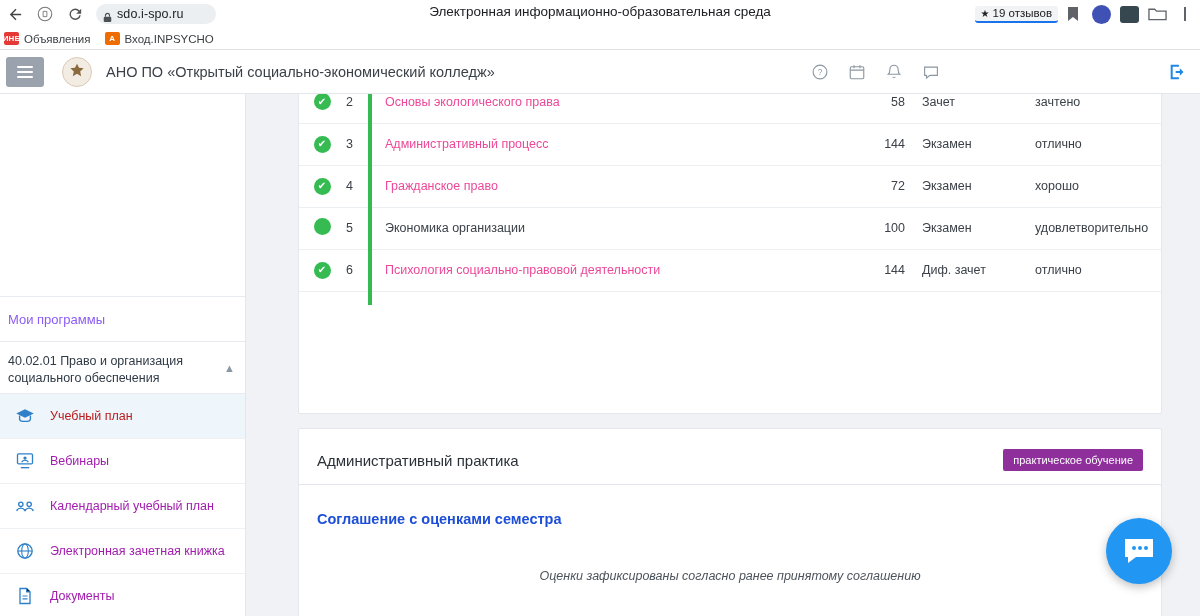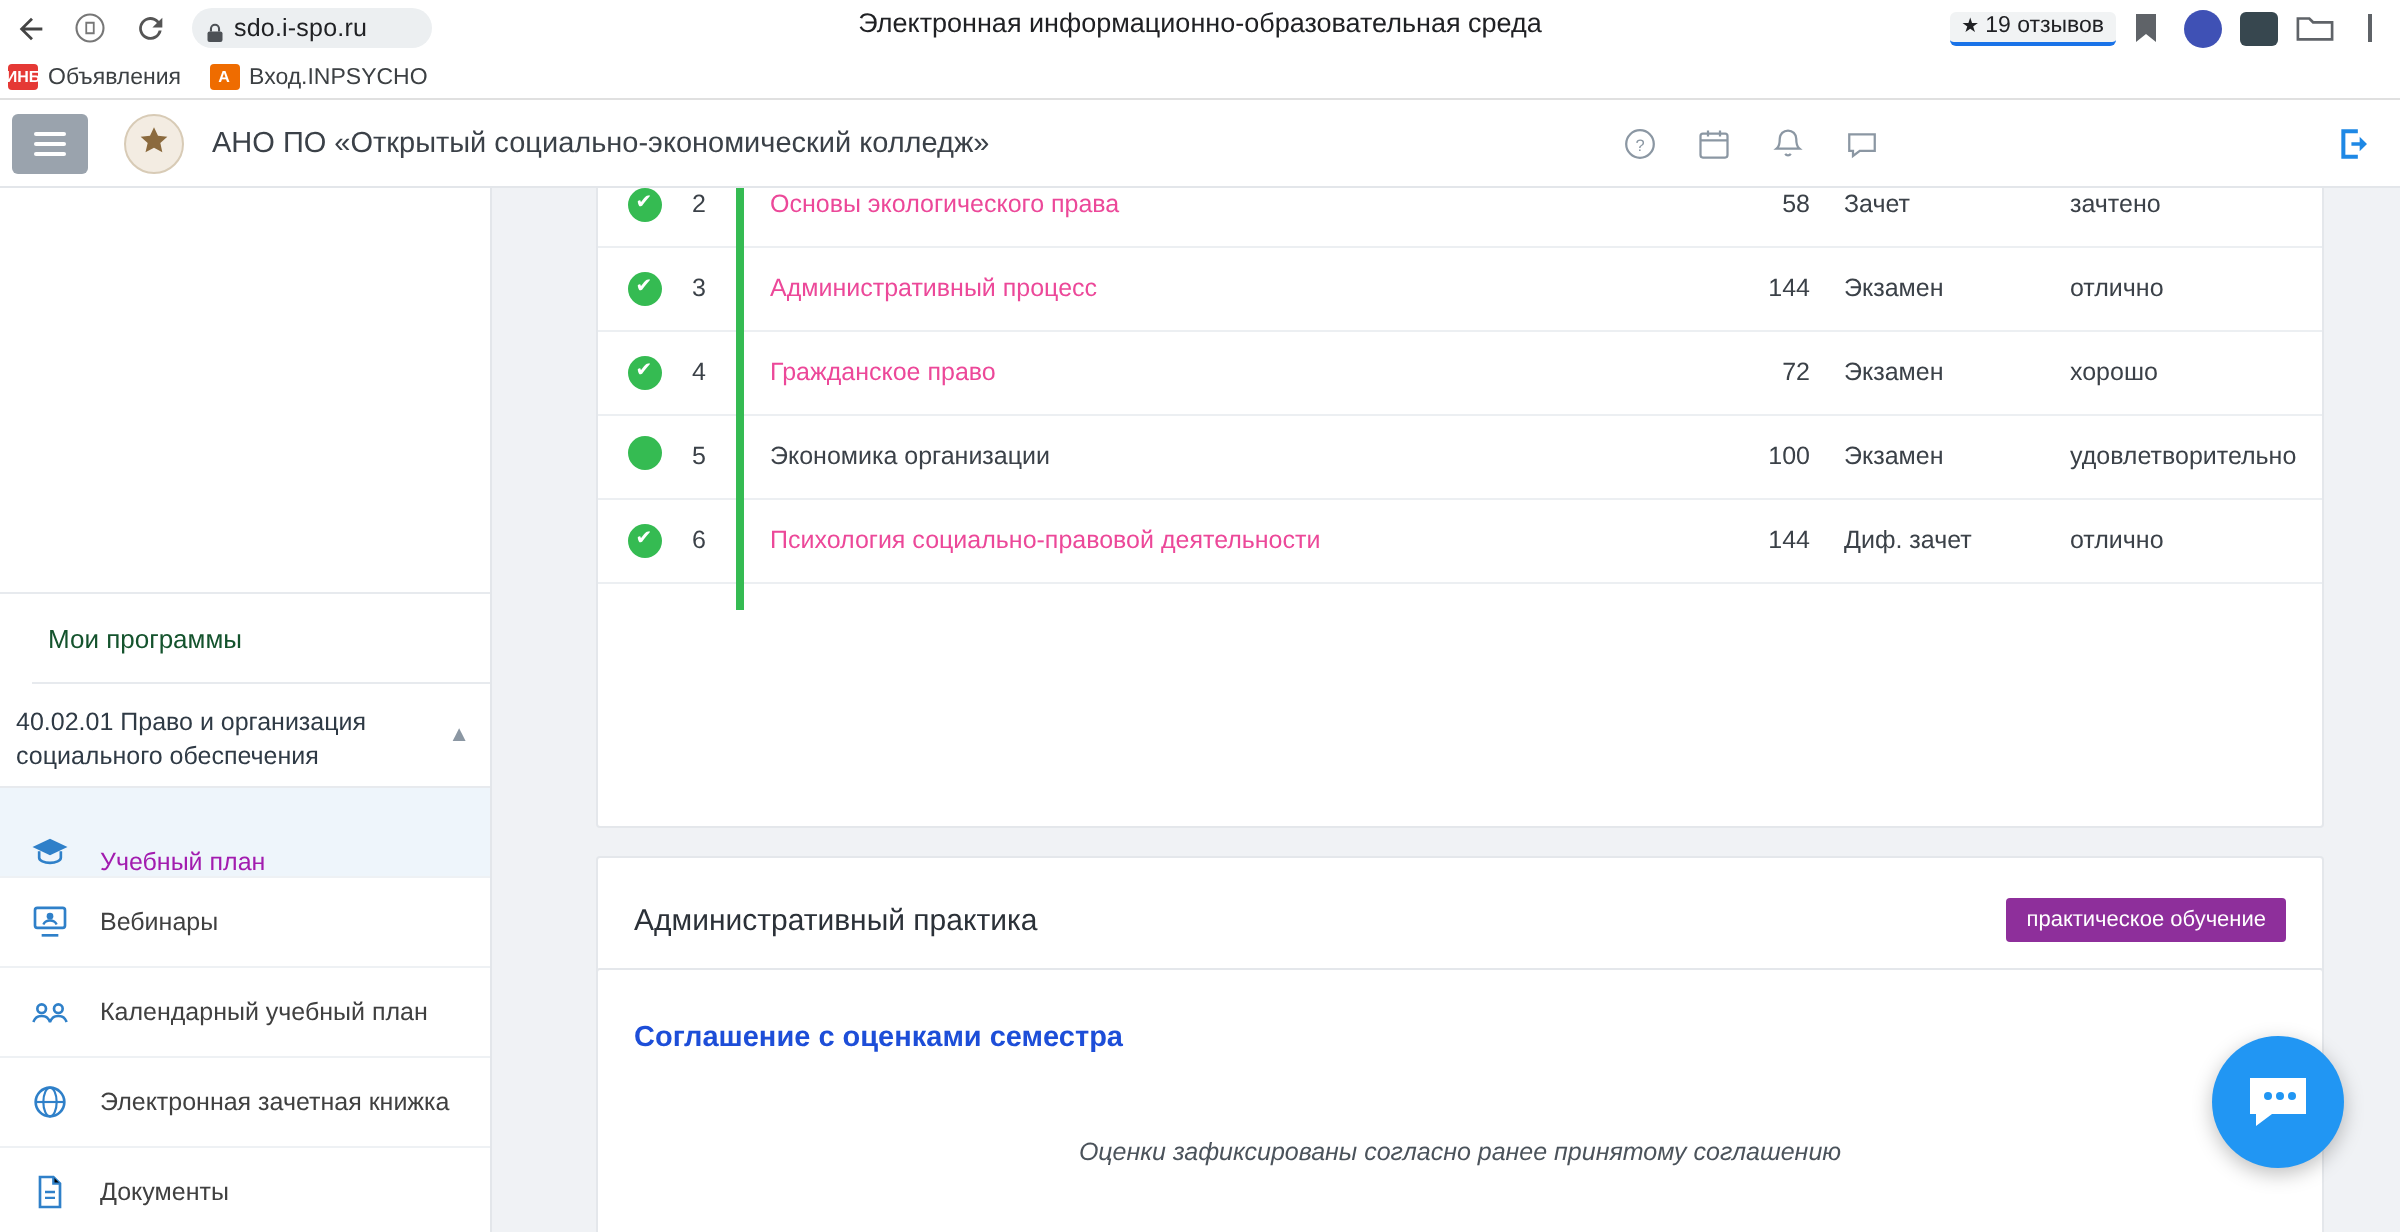--- a/index.html
+++ b/index.html
@@ -101,38 +101,38 @@
   }
 
   
   .sidebar {
     position: absolute; top: 94px; left: 0; width: 246px; height: 522px;
     background: #ffffff; border-right: 1px solid #e3e6ea;
   }
   .sidebar-blank { height: 203px; border-bottom: 1px solid #e7eaee; }
   .sidebar-section-title {
     height: 45px; display: flex; align-items: center; padding-left: 8px;
-    font-size: 13px; color: #14532d; border-bottom: 1px solid #e7eaee; margin-left: 16px;
+    font-size: 13px; color: #8b5cf6; border-bottom: 1px solid #e7eaee;
   }
   .program-row {
     min-height: 52px; display: flex; align-items: flex-end;
     padding: 6px 26px 6px 8px; position: relative;
     font-size: 12.5px; color: #2f3a45; line-height: 1.35;
     border-bottom: 1px solid #e7eaee;
   }
   .program-row .chev {
     position: absolute; right: 10px; top: 50%; transform: translateY(-50%);
     color: #8b97a3; font-size: 11px;
   }
   .side-item {
     height: 45px; display: flex; align-items: center; gap: 12px;
-    padding-left: 12px; font-size: 12.5px; color: #404040;
+    padding-left: 12px; font-size: 12.5px; color: #a21caf;
     border-bottom: 1px solid #eef1f4;
   }
-  .side-item.active { background: #eef5fb; color: #a21caf; align-items: flex-end; }
+  .side-item.active { background: #eef5fb; color: #b91c1c; }
   .side-ico { width: 26px; height: 24px; display: flex; align-items: center; justify-content: center; color: #2f80c9; }
 
   
   .main {
     position: absolute; top: 94px; left: 246px; width: 954px; height: 522px;
     background: #f0f2f5; overflow: hidden;
   }
   .card {
     position: absolute; background: #fff; border: 1px solid #e4e7eb; border-radius: 2px;
   }

